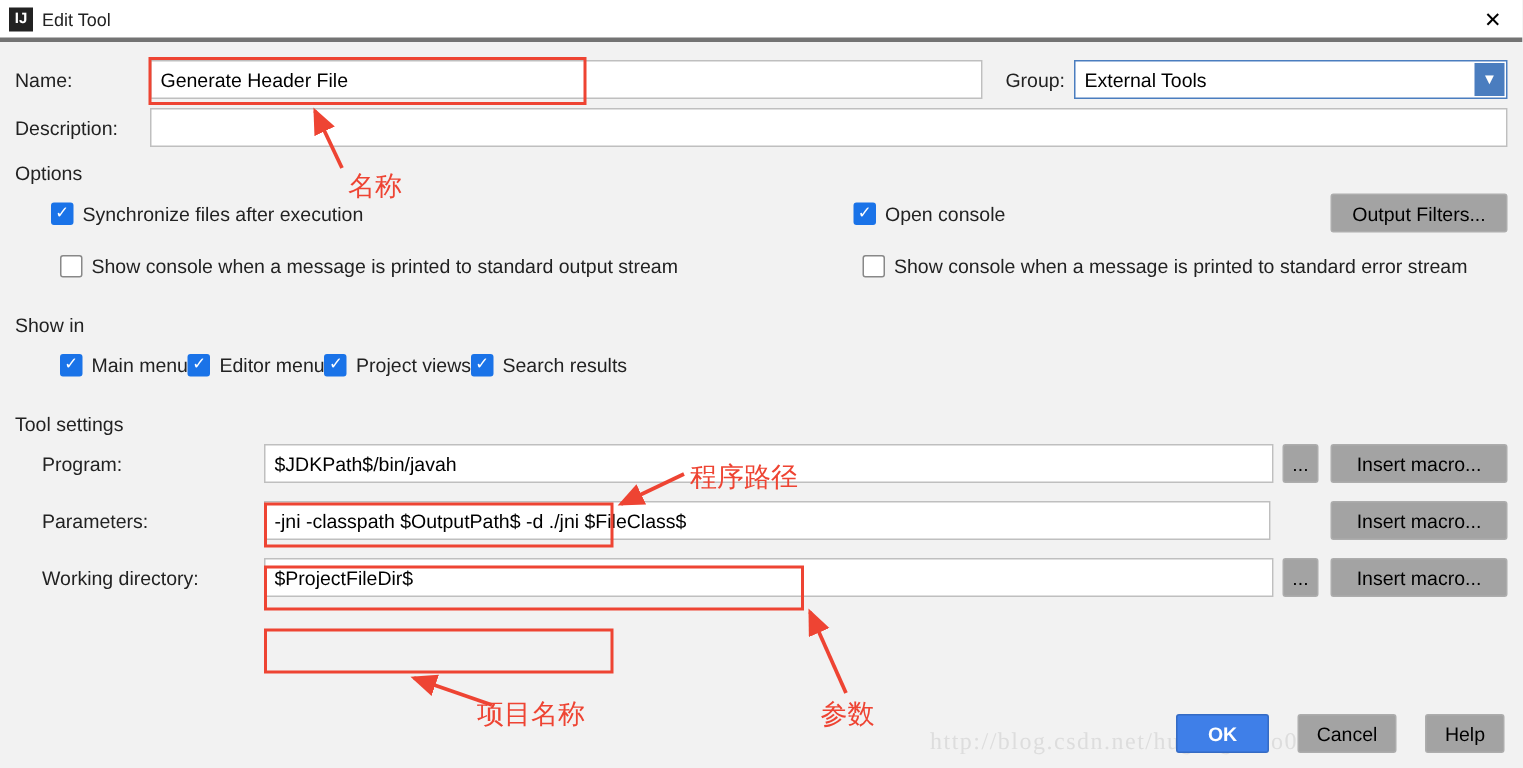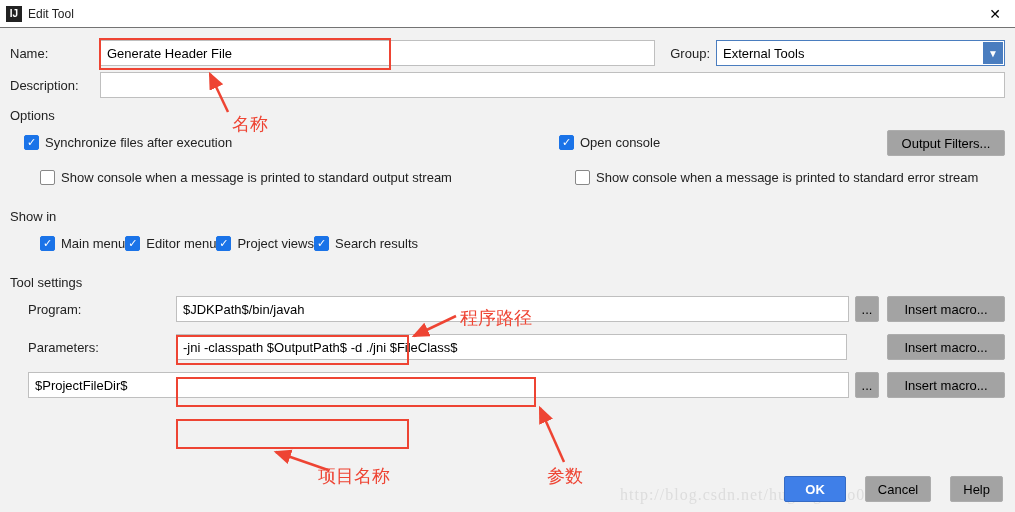--- a/index.html
+++ b/index.html
@@ -1,17 +1,17 @@
 <!DOCTYPE html>
 <html><head>
 <meta charset="utf-8">
 <style>
   * { box-sizing: border-box; font-family: "Segoe UI", Tahoma, sans-serif; }
   body { margin:0; background:#f2f2f2; width:1015px; height:512px; overflow:hidden; position:relative; }
-  .titlebar { height:28px; background:#fff; border-bottom:1px solid #737373; display:flex; align-items:center; padding:0 6px; }
+  .titlebar { height:28px; background:#fff; border-bottom:3px solid #737373; display:flex; align-items:center; padding:0 6px; }
   .titlebar .icon { width:16px; height:16px; background:#222; color:#fff; font-size:10px; display:flex; align-items:center; justify-content:center; font-weight:bold; margin-right:6px; }
   .titlebar .title { font-size:12px; color:#222; flex:1; }
   .titlebar .close { font-size:14px; padding:0 8px; cursor:pointer; }
   .content { padding:6px 10px 10px 10px; }
   .row { display:flex; align-items:center; margin:6px 0; }
   .lbl { font-size:13px; color:#222; }
   input[type=text] { height:26px; border:1px solid #bfbfbf; font-size:13px; padding:0 6px; background:#fff; }
   .section-title { font-size:13px; color:#222; margin:10px 0 6px 0; }
   .check-row { display:flex; align-items:center; margin:6px 0; }
   .checkbox { width:15px; height:15px; border:1px solid #888; border-radius:2px; margin-right:6px; display:flex; align-items:center; justify-content:center; background:#fff; }
@@ -47,21 +47,21 @@
       <div class="dropdown-arrow">▼</div>
     </div>
   </div>
 
   <div class="row">
     <div class="lbl" style="width:90px;padding-right:25px">Description:</div>
     <input type="text" style="flex: 1 1 0%;" value="">
   </div>
 
   <div class="section-title">Options</div>
-  <div style="display:flex;align-items:flex-end;margin-left:14px">
+  <div style="display:flex;align-items:flex-start;margin-left:24px">
     <div class="check-row" style="width:535px">
       <div class="checkbox checked"></div>
       <span class="lbl">Synchronize files after execution</span>
     </div>
     <div class="check-row" style="flex:1">
       <div class="checkbox checked"></div>
       <span class="lbl">Open console</span>
     </div>
     <button class="btn" style="width:118px">Output Filters...</button>
   </div>
@@ -105,20 +105,21 @@
     <button class="btn" style="margin-left:8px;width:118px">Insert macro...</button>
   </div>
 
   <div class="row" style="margin-left:18px;margin-top:12px">
     <div class="lbl" style="width:148px">Parameters:</div>
     <input type="text" style="flex: 1 1 0%;" value="-jni -classpath $OutputPath$ -d ./jni $FileClass$">
     <button class="btn" style="margin-left:40px;width:118px">Insert macro...</button>
   </div>
 
   <div class="row" style="margin-left:18px;margin-top:12px">
+    <div class="lbl" style="width:148px">Working directory:</div>
     <input type="text" style="flex: 1 1 0%;" value="$ProjectFileDir$">
     <button class="btn small" style="margin-left:6px">...</button>
     <button class="btn" style="margin-left:8px;width:118px">Insert macro...</button>
   </div>
 </div>
 
 <div class="watermark">http://blog.csdn.net/hugengchao0</div>
 <div class="ftr">
   <button class="btn primary">OK</button>
   <button class="btn">Cancel</button>

